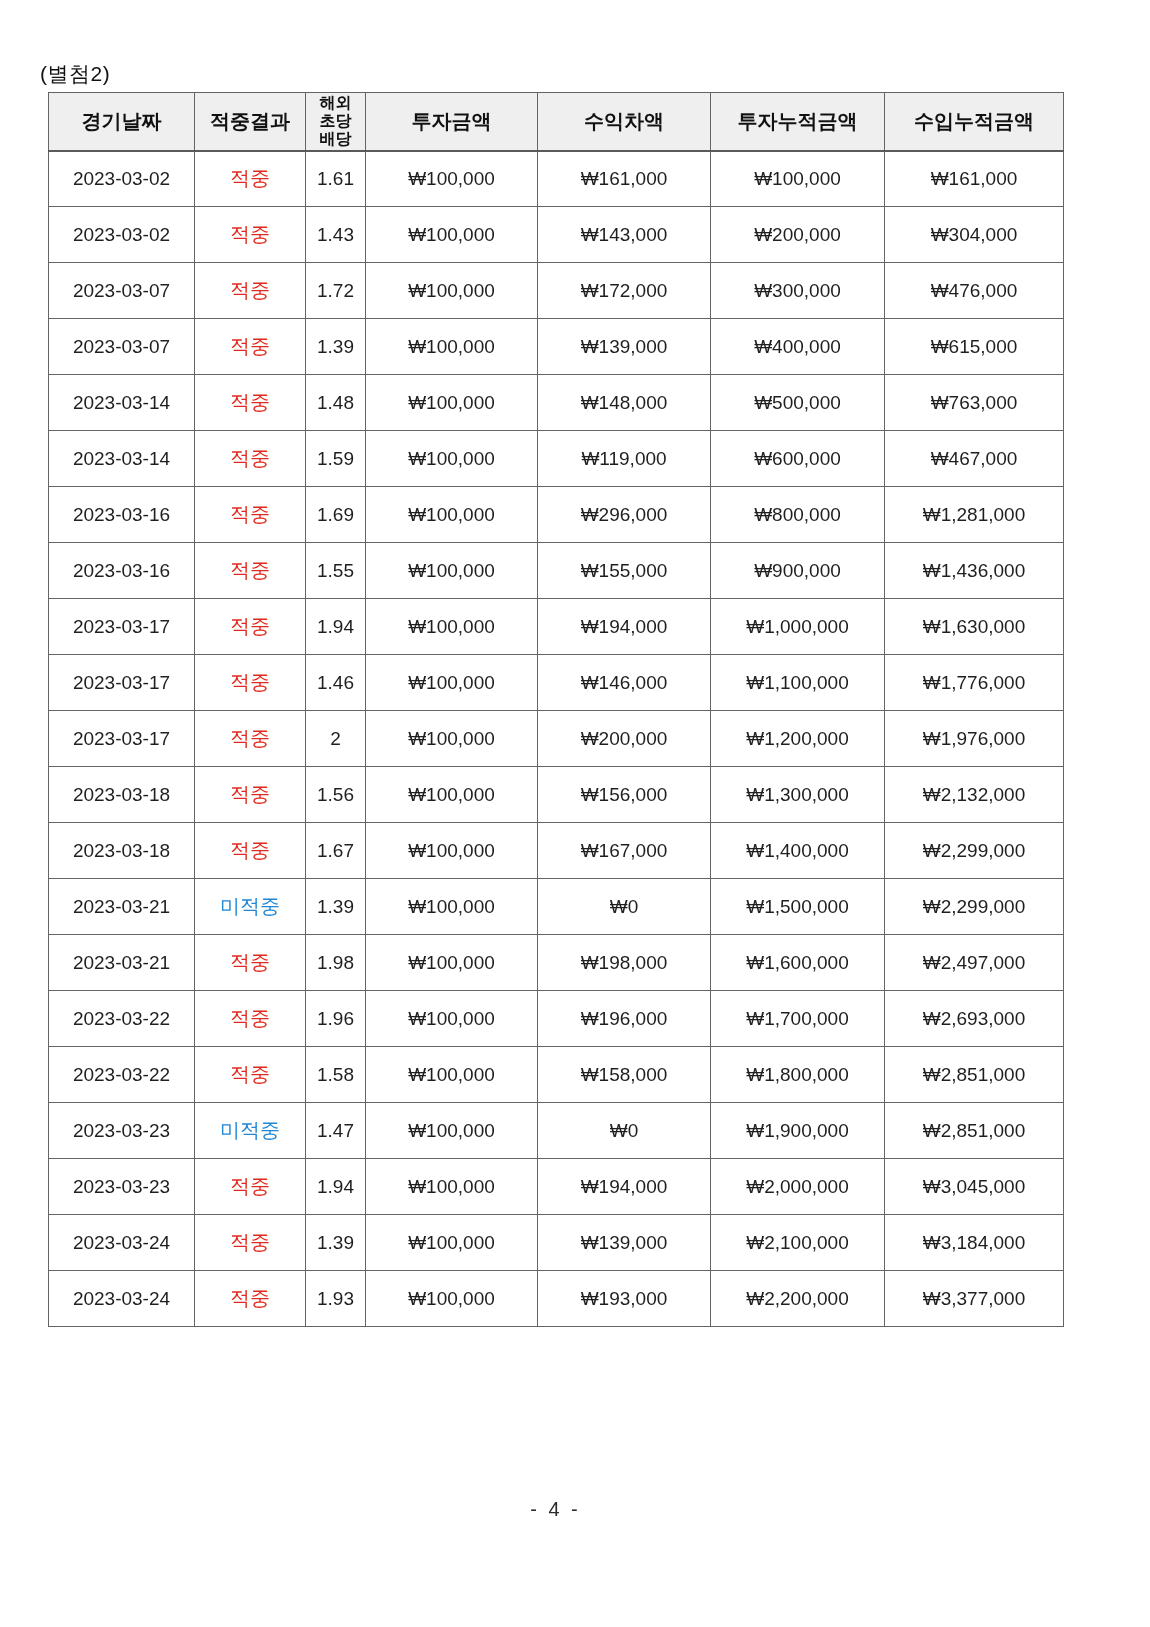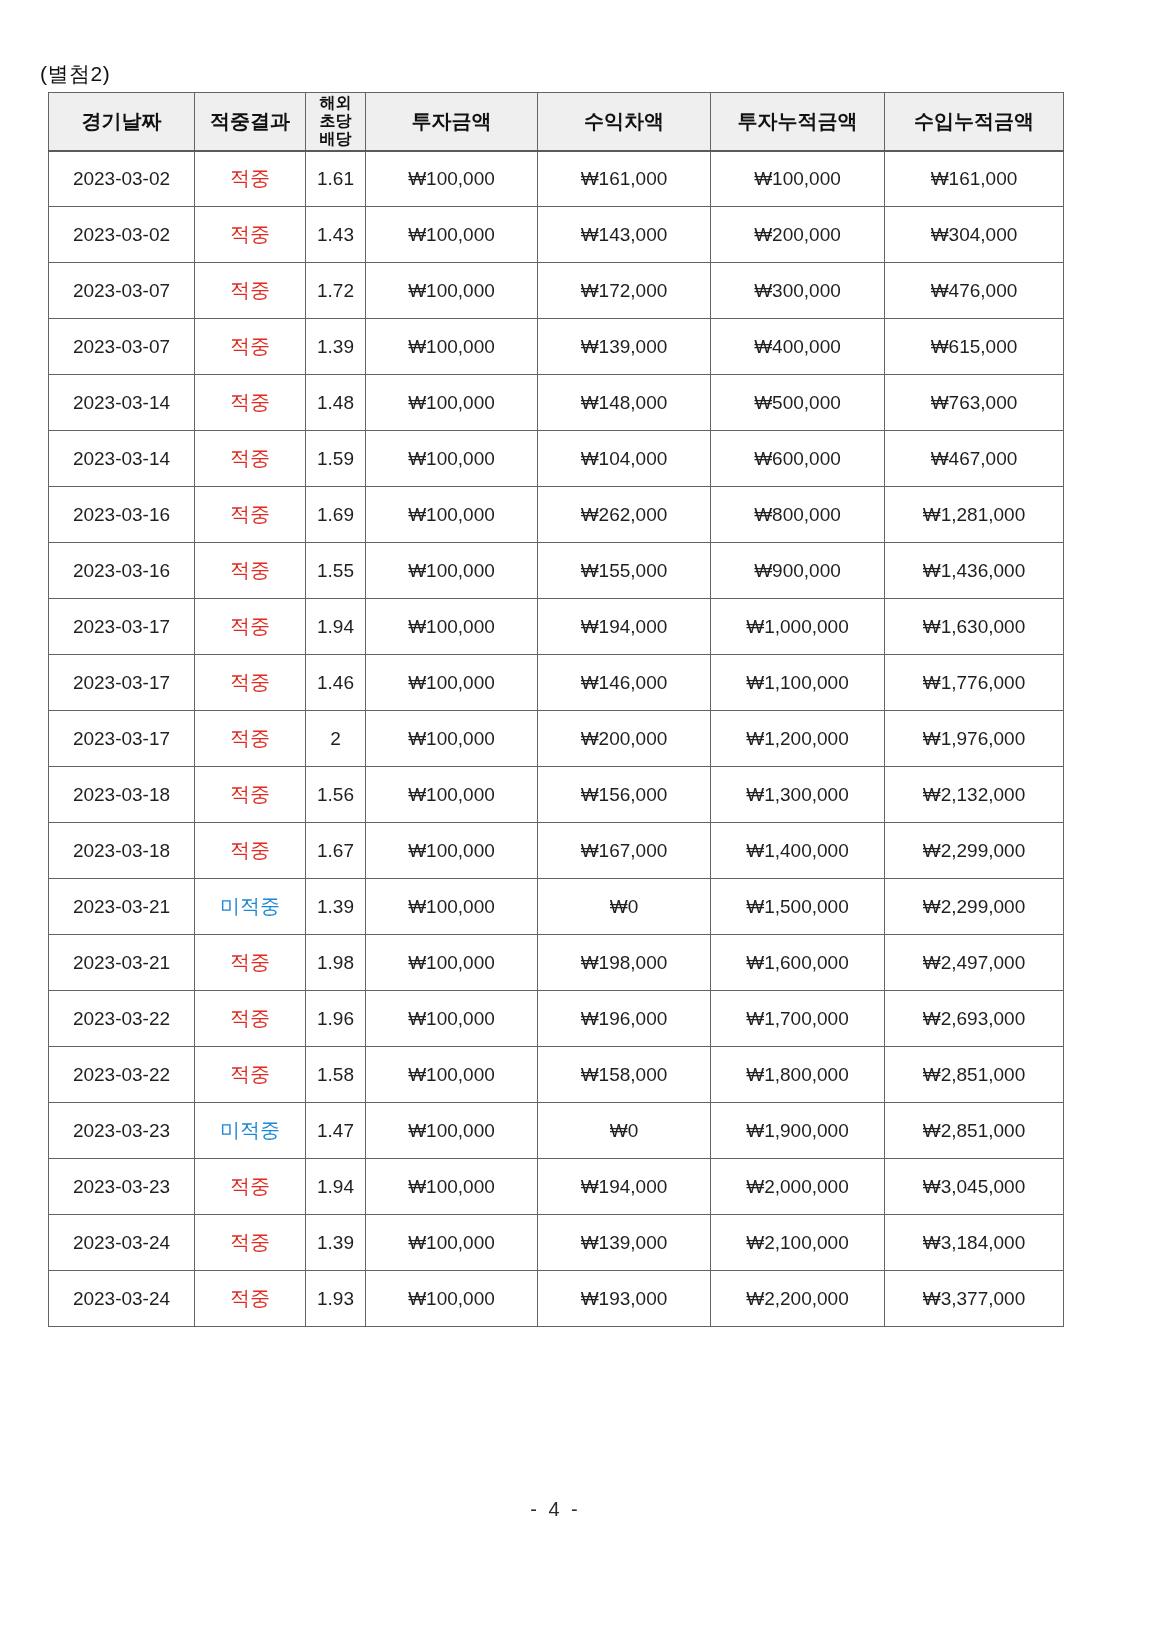--- a/index.html
+++ b/index.html
@@ -148,30 +148,30 @@
           <td>₩100,000</td>
           <td>₩148,000</td>
           <td>₩500,000</td>
           <td>₩763,000</td>
         </tr>
         <tr>
           <td>2023-03-14</td>
           <td class="result hit">적중</td>
           <td>1.59</td>
           <td>₩100,000</td>
-          <td>₩104,000</td>
+          <td>₩119,000</td>
           <td>₩600,000</td>
           <td>₩467,000</td>
         </tr>
         <tr>
           <td>2023-03-16</td>
           <td class="result hit">적중</td>
           <td>1.69</td>
           <td>₩100,000</td>
-          <td>₩262,000</td>
+          <td>₩296,000</td>
           <td>₩800,000</td>
           <td>₩1,281,000</td>
         </tr>
         <tr>
           <td>2023-03-16</td>
           <td class="result hit">적중</td>
           <td>1.55</td>
           <td>₩100,000</td>
           <td>₩155,000</td>
           <td>₩900,000</td>

